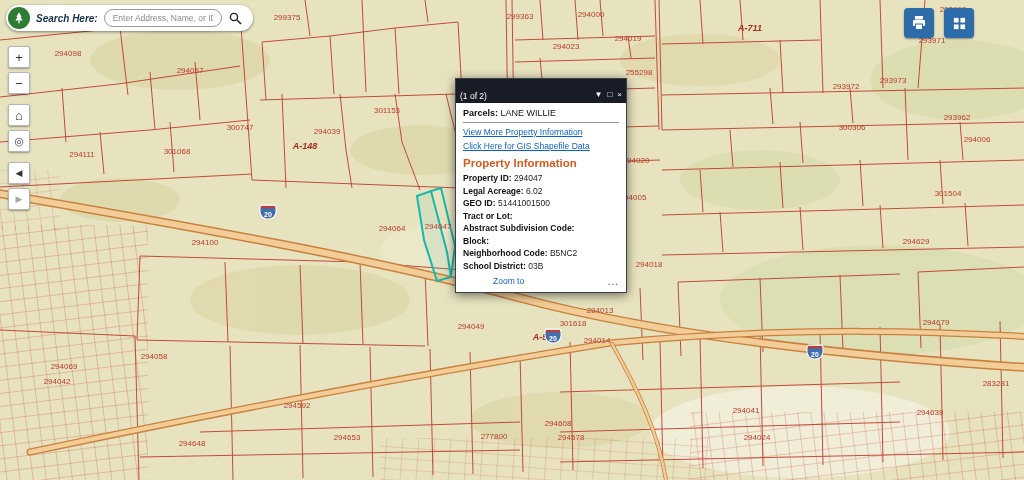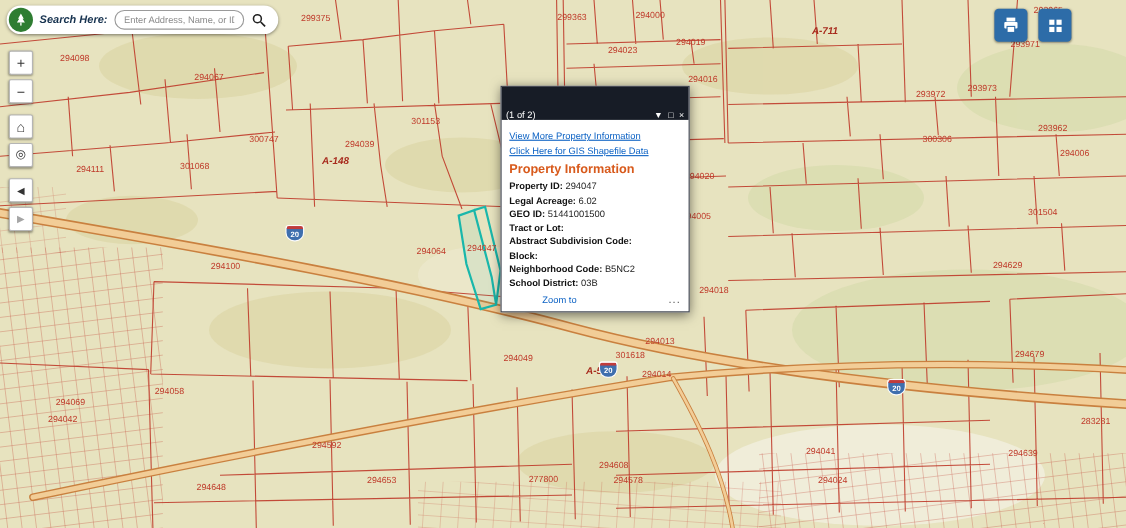--- a/index.html
+++ b/index.html
@@ -24,21 +24,21 @@
   .blue-btn{width:30px;height:30px;background:var(--button_blue,#2d6ca8);border-radius:4px;display:flex;align-items:center;justify-content:center;cursor:pointer;box-shadow:0 1px 2px rgba(0,0,0,.4);}
 
   
   .nav{position:absolute;left:8px;top:46px;display:flex;flex-direction:column;gap:4px;}
   .nav-btn{width:22px;height:22px;background:#fff;border:1px solid #b5b5b5;border-radius:2px;display:flex;align-items:center;justify-content:center;font-size:13px;line-height:1;color:#333;cursor:pointer;box-shadow:0 1px 2px rgba(0,0,0,.35);}
   .nav-btn.gap{margin-top:6px;}
   .nav-btn.dim span{color:#a5a5a5;}
 
   
   .popup{position:absolute;left:455px;top:78px;width:172px;background:#fff;box-shadow:0 2px 10px rgba(0,0,0,.55);font-size:8.5px;border:1px solid #3a3f4a;}
-  .popup-header{background:var(--popup_titlebar,#171c26);color:#fff;height:30px;display:flex;align-items:flex-end;padding:0 4px;font-size:8.5px;cursor:move;}
+  .popup-header{background:var(--popup_titlebar,#171c26);color:#fff;height:15px;display:flex;align-items:flex-start;padding:12px 4px;font-size:8.5px;cursor:move;}
   .popup-title{flex:1;}
   .popup-ctl{margin-left:5px;font-size:8px;cursor:pointer;line-height:1;}
   .popup-body{padding:5px 7px 5px;}
   .parcels-line{font-size:9px;color:#111;padding-bottom:4px;border-bottom:1px solid #999;margin-bottom:3px;}
   .plink{display:block;color:var(--link_blue,#0c62c4);text-decoration:underline;margin:4px 0;cursor:pointer;}
   .pi-title{color:var(--accent_heading,#d85a1c);font-size:11.5px;font-weight:bold;margin:6px 0 4px;}
   .field{margin:1.5px 0;line-height:1.3;color:#222;}
   .field b{font-weight:bold;color:#111;}
   .popup-footer{display:flex;justify-content:space-between;align-items:center;margin-top:4px;}
   .zoomto{color:var(--link_blue,#0c62c4);cursor:pointer;margin-left:30px;}
@@ -109,21 +109,21 @@
       <div class="map-label" style="left: 287px; top: 17px;">299375</div>
       <div class="map-label" style="left: 520px; top: 16px;">299363</div>
       <div class="map-label" style="left: 591px; top: 14px;">294000</div>
       <div class="map-label" style="left: 953px; top: 9px;">293965</div>
       <div class="map-label survey" style="left: 750px; top: 28px;">A-711</div>
       <div class="map-label" style="left: 628px; top: 38px;">294019</div>
       <div class="map-label" style="left: 932px; top: 40px;">293971</div>
       <div class="map-label" style="left: 68px; top: 53px;">294098</div>
       <div class="map-label" style="left: 190px; top: 70px;">294067</div>
       <div class="map-label" style="left: 566px; top: 46px;">294023</div>
-      <div class="map-label" style="left: 639px; top: 72px;">294016</div>
+      <div class="map-label" style="left: 639px; top: 72px;">255298</div>
       <div class="map-label" style="left: 846px; top: 86px;">293972</div>
       <div class="map-label" style="left: 893px; top: 80px;">293973</div>
       <div class="map-label" style="left: 387px; top: 110px;">301153</div>
       <div class="map-label" style="left: 240px; top: 127px;">300747</div>
       <div class="map-label" style="left: 327px; top: 131px;">294039</div>
       <div class="map-label" style="left: 177px; top: 151px;">301068</div>
       <div class="map-label survey" style="left: 305px; top: 146px;">A-148</div>
       <div class="map-label" style="left: 82px; top: 154px;">294111</div>
       <div class="map-label" style="left: 957px; top: 117px;">293962</div>
       <div class="map-label" style="left: 852px; top: 127px;">300306</div>
@@ -217,20 +217,24 @@
   </div>
 
   <div class="popup">
     <div class="popup-header">
       <span class="popup-title">(1 of 2)</span>
       <span class="popup-ctl">▼</span>
       <span class="popup-ctl">□</span>
       <span class="popup-ctl">×</span>
     </div>
     <div class="popup-body">
+      <div class="parcels-line">
+        <b>Parcels:</b>
+        <span>LANE WILLIE</span>
+      </div>
       <a class="plink">View More Property Information</a>
       <a class="plink">Click Here for GIS Shapefile Data</a>
       <div class="pi-title">Property Information</div>
 
       <div class="field"><b>Property ID:</b> <span>294047</span></div>
       <div class="field"><b>Legal Acreage:</b> <span>6.02</span></div>
       <div class="field"><b>GEO ID:</b> <span>51441001500</span></div>
       <div class="field"><b>Tract or Lot:</b> <span></span></div>
       <div class="field"><b>Abstract Subdivision Code:</b> <span></span></div>
       <div class="field"><b>Block:</b> <span></span></div>

